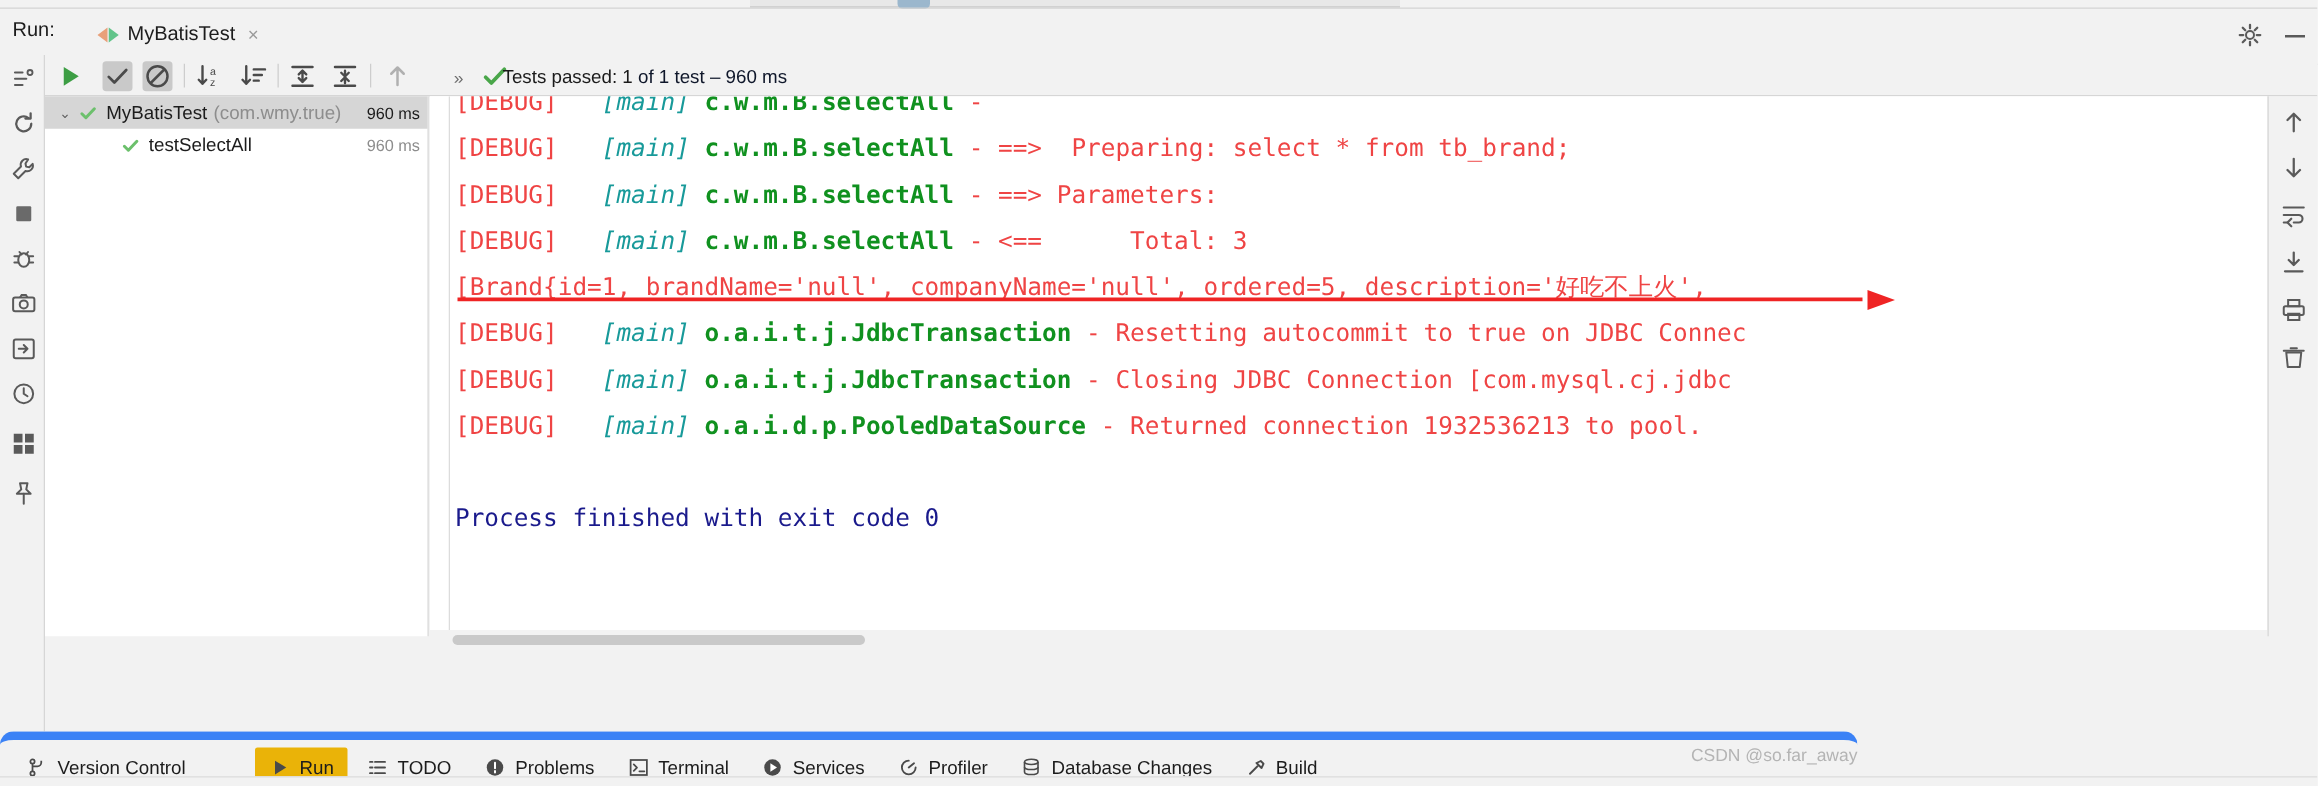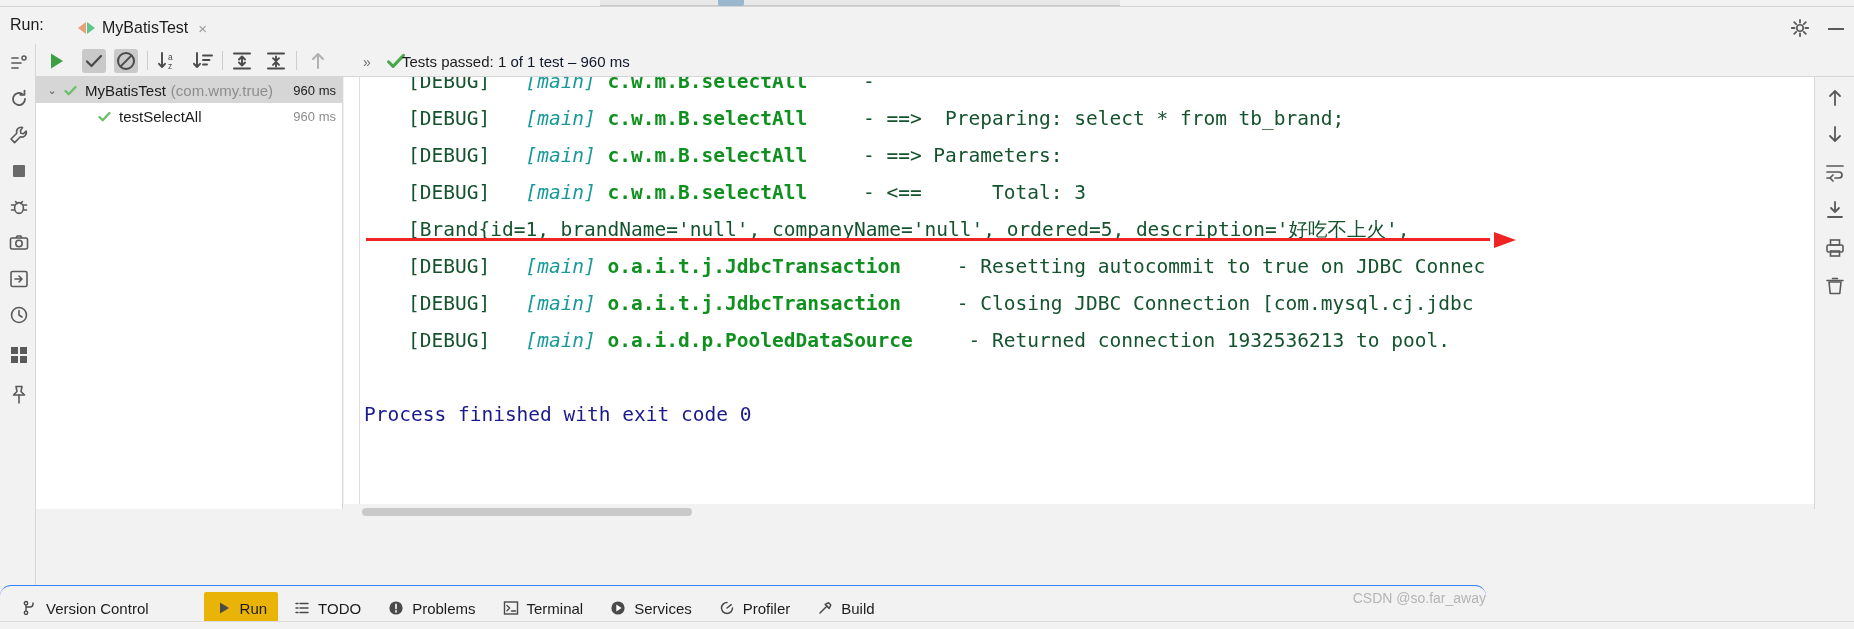--- a/index.html
+++ b/index.html
@@ -65,38 +65,38 @@
   .tw-pkg { color: #8d8d8d; margin-left: 5px; }
   .tw-time { position: absolute; right: 6px; font-size: 13px; color: #1c1c1c; }
   .tw-time.dim { color: #8d8d8d; }
   .tree-row.indent .tw-arrow { visibility: hidden; }
   .tree-row.indent .tw-check { margin-left: 36px; }
 
   
   .console { position: absolute; left: 344px; top: 77px; width: 1470px; height: 432px; background: #ffffff; overflow: hidden; }
   .console .leftmargin { position: absolute; left: 0; top: 0; width: 16px; height: 432px; border-right: 1px solid #dcdcdc; background: #fff; }
   .clines { position: absolute; left: 20px; top: -14px; font-family: "DejaVu Sans Mono", "Liberation Mono", monospace; font-size: 19.5px; line-height: 37px; white-space: pre; }
-  .c-black { color: #14532d; margin-left: 44px; }
+  .c-black { color: #ef4444; }
   .c-teal  { color: #189a9a; font-style: italic; }
   .c-green { color: #10911f; font-weight: bold; }
   .c-blue  { color: #1a1a8c; }
 
   
   .annot { position: absolute; left: 366px; top: 232px; width: 1150px; height: 16px; }
   .annot .bar { position: absolute; left: 0; top: 6px; width: 1124px; height: 3px; background: #ef2424; }
   .annot .head { position: absolute; right: 0; top: 0px; width: 0; height: 0; border-top: 8px solid transparent; border-bottom: 8px solid transparent; border-left: 22px solid #ef2424; }
   .hscroll { position: absolute; left: 362px; top: 508px; width: 330px; height: 8px; background: #c9c9c9; border-radius: 4px; }
   .hstrip  { position: absolute; left: 344px; top: 504px; width: 1470px; height: 16px; background: #f2f2f2; }
 
   
   .rightgutter { position: absolute; right: 0; top: 77px; width: 40px; height: 432px; background: #f2f2f2; border-left: 1px solid #d6d6d6; }
   .rg-icon { position: absolute; left: 9px; width: 22px; height: 22px; }
 
   
-  .bottombar { position: absolute; left: 0; bottom: 0; width: 1486px; height: 44px; background: #f2f2f2; border-top: 1px solid #3b82f6; border-radius: 11px; }
+  .bottombar { position: absolute; left: 0; bottom: 0; width: 1486px; height: 44px; background: #f2f2f2; border-top: 7px solid #3b82f6; border-radius: 11px; }
   .bb-items { position: absolute; left: 10px; top: 0; height: 44px; display: flex; align-items: center; gap: 0; }
   .bb-item { height: 33px; display: flex; align-items: center; gap: 7px; padding: 0 11px; margin-right: 4px; font-size: 15px; color: #1c1c1c; border-radius: 2px; }
   .bb-item.active { background: #eab308; margin-left: 40px; }
   .bb-icon { width: 18px; height: 18px; display: flex; align-items: center; justify-content: center; }
   .watermark { position: absolute; right: 0; top: 4px; font-size: 14px; color: #b4b4b4; }
   .bb-bottomline { position: absolute; left: 0; bottom: 0; width: 1854px; height: 8px; background: #f2f2f2; border-top: 1px solid #dcdcdc; }
 </style>
 </head>
 <body>
 
@@ -394,20 +394,30 @@
             <svg width="16" height="16" viewBox="0 0 16 16">
               <path d="M13.5 8A5.5 5.5 0 1 1 8 2.5" stroke="#4a4a4a" stroke-width="1.5" fill="none" stroke-linecap="round"></path>
               <path d="M8 8l4.2-3.4" stroke="#4a4a4a" stroke-width="1.5" stroke-linecap="round"></path>
             </svg>
           </span>
           <span>Profiler</span>
         </div>
         <div class="bb-item">
           <span class="bb-icon">
             <svg width="16" height="16" viewBox="0 0 16 16">
+              <ellipse cx="8" cy="3.5" rx="5.4" ry="2.1" fill="none" stroke="#4a4a4a" stroke-width="1.3"></ellipse>
+              <path d="M2.6 3.5v4c0 1.2 2.4 2.1 5.4 2.1s5.4-.9 5.4-2.1v-4" fill="none" stroke="#4a4a4a" stroke-width="1.3"></path>
+              <path d="M2.6 7.5v4c0 1.2 2.4 2.1 5.4 2.1s5.4-.9 5.4-2.1v-4" fill="none" stroke="#4a4a4a" stroke-width="1.3"></path>
+            </svg>
+          </span>
+          <span>Database Changes</span>
+        </div>
+        <div class="bb-item">
+          <span class="bb-icon">
+            <svg width="16" height="16" viewBox="0 0 16 16">
               <path d="M3 13l6-6M8.2 4.4l3.4-1.6 2.2 2.2-1.6 3.4-2-2z" fill="none" stroke="#4a4a4a" stroke-width="1.5" stroke-linejoin="round" stroke-linecap="round"></path>
             </svg>
           </span>
           <span>Build</span>
         </div>
       </div>
     <div class="watermark">CSDN @so.far_away</div>
     <div class="bb-bottomline"></div>
   </div>
 

